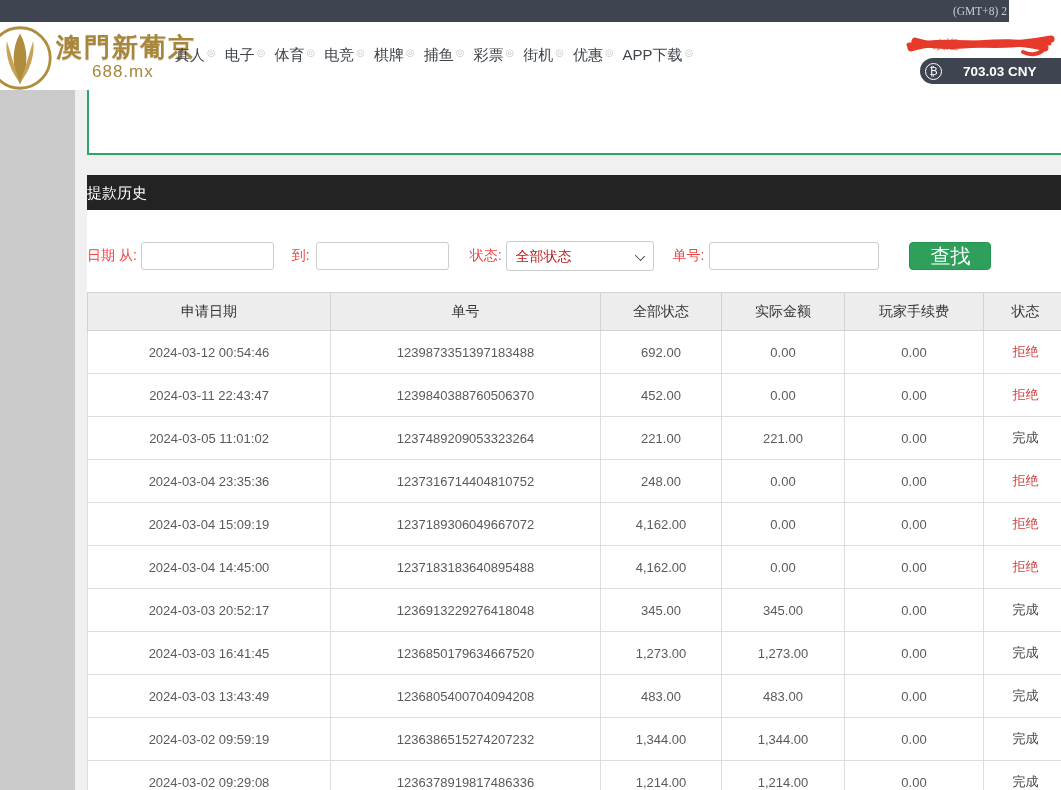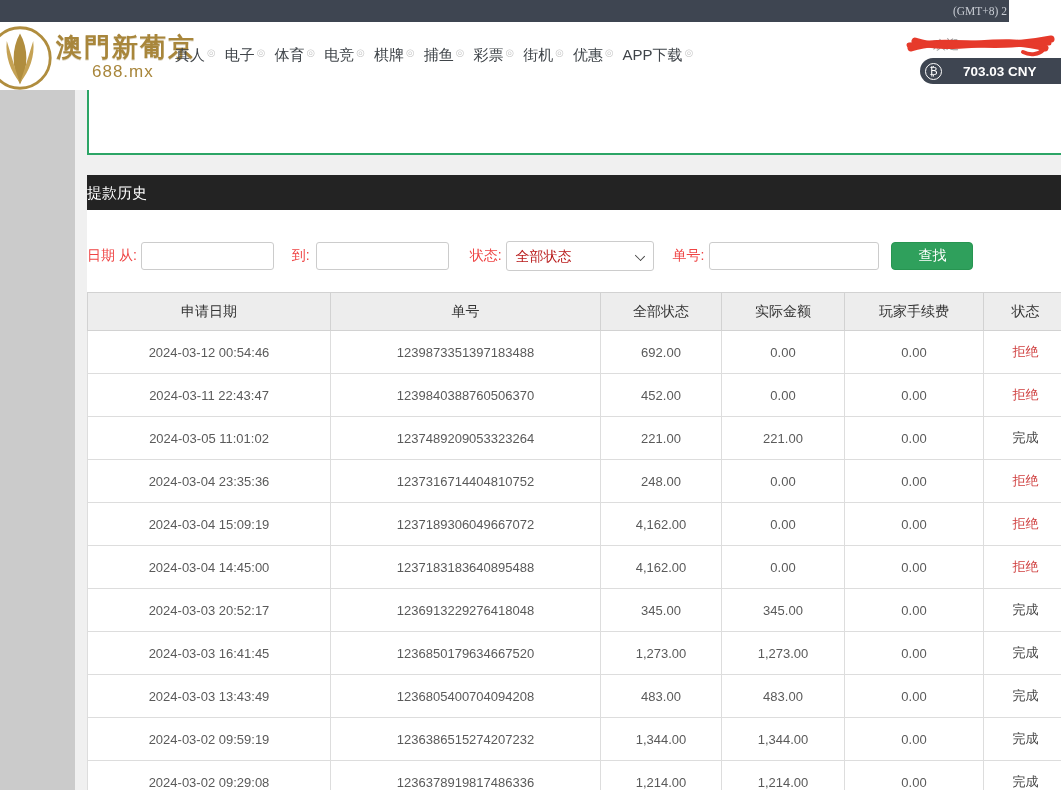--- a/index.html
+++ b/index.html
@@ -103,22 +103,22 @@
   }
   .select-box .sel-text { position:absolute; left:9px; top:6px; font-size:14px; color:#b91c1c; }
   .select-box .chev {
     position:absolute; right:9px; top:10px; width:8px; height:8px;
     border-right:1.6px solid #444; border-bottom:1.6px solid #444;
     transform:rotate(45deg) scaleY(.8);
   }
   .lbl-order { margin-left:19px; }
   .inp-order { width:170px; margin-left:5px; }
   .search-btn {
-    margin-left:12px; width:82px; height:28px; background:#2fa05c;
-    border:1px solid #279551; border-radius:4px; color:#fff; font-size:14px;
+    margin-left:30px; width:82px; height:28px; background:#2fa05c;
+    border:1px solid #279551; border-radius:4px; color:#fff; font-size:20px;
     cursor:pointer; font-family:inherit;
   }
   
   .history-table {
     position:absolute; left:0; top:82px; width:980px;
     border-collapse:collapse; table-layout:fixed;
   }
   .history-table th {
     height:38px; background:#ededed; font-weight:normal; font-size:14px; color:#333;
     border:1px solid #d2d2d2; text-align:center;

